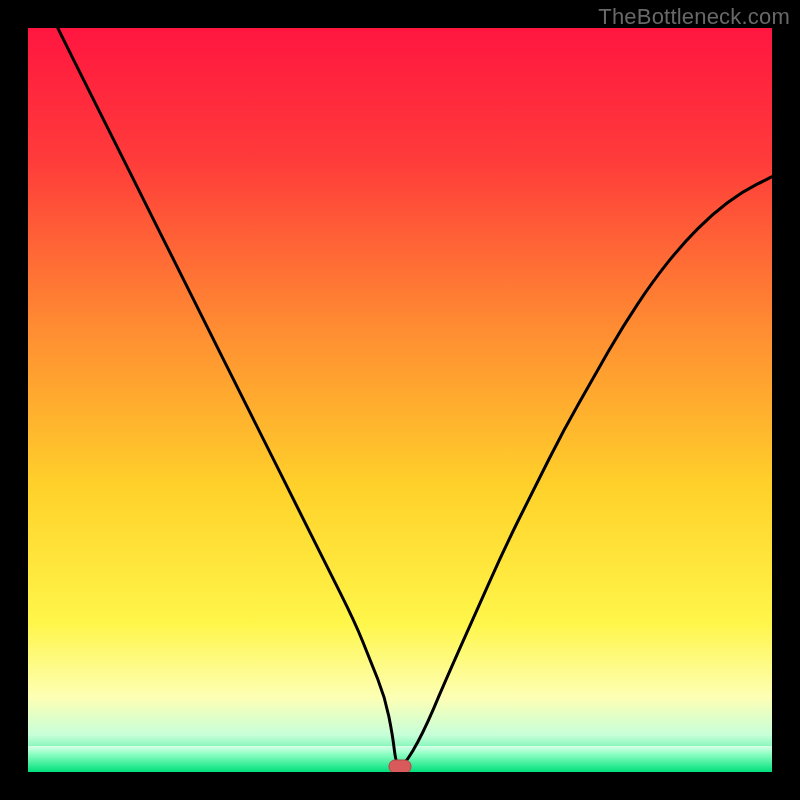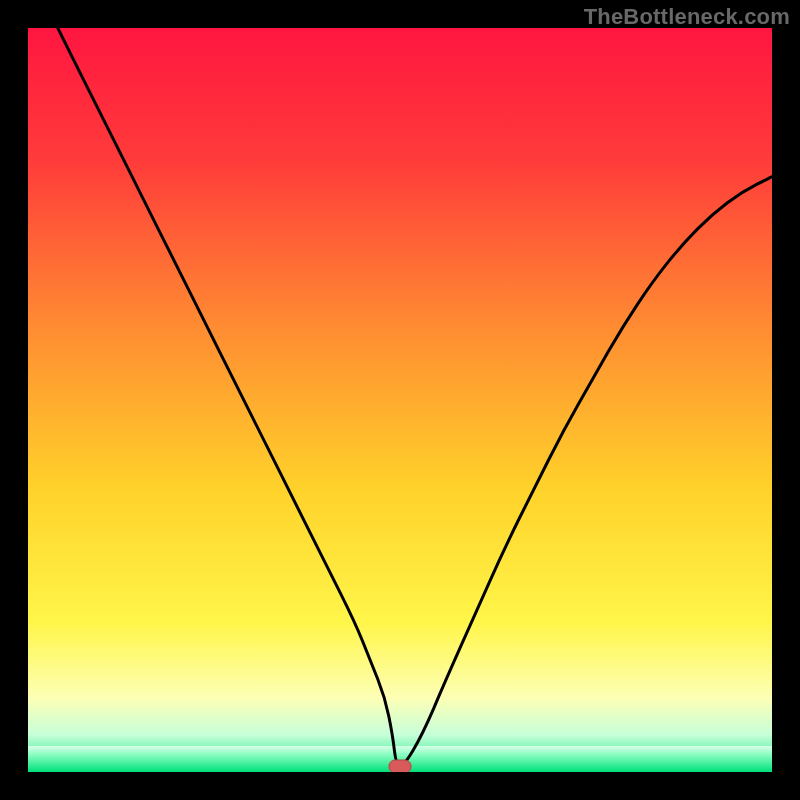--- a/index.html
+++ b/index.html
@@ -16,21 +16,21 @@
     width: 800px;
     height: 800px;
     background: #000;
   }
   .watermark {
     position: absolute;
     top: 4px;
     right: 10px;
     color: #686868;
     font-size: 22px;
-    font-weight: 700;
+    font-weight: 400;
     letter-spacing: 0.2px;
     z-index: 10;
   }
   .plot-wrap {
     position: absolute;
     left: 28px;
     top: 28px;
     width: 744px;
     height: 744px;
   }

